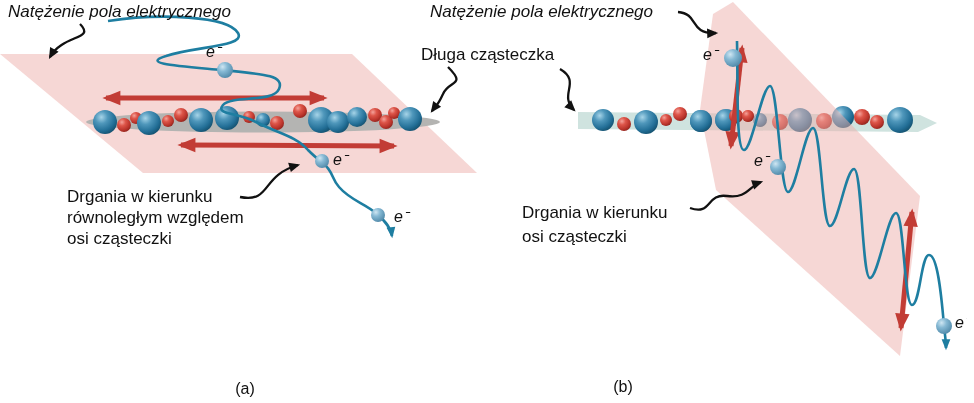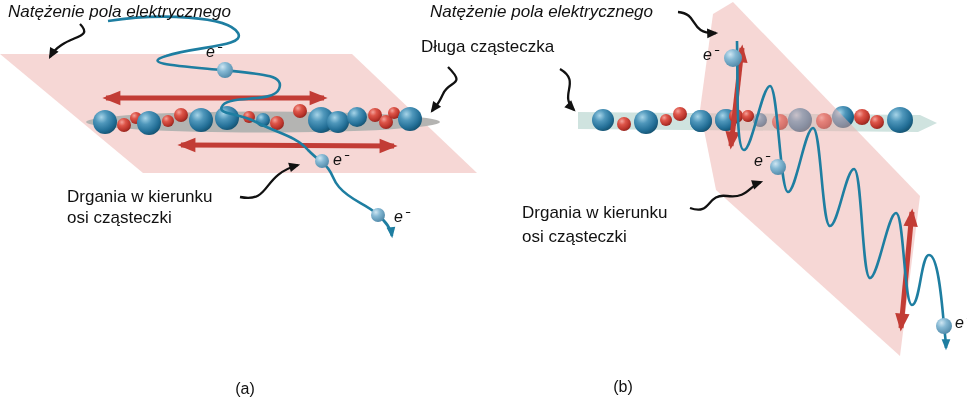--- a/index.html
+++ b/index.html
@@ -127,24 +127,25 @@
     <path d="M448,67 C467,86 449,80 443,94 C437,107 437,104 432,111" fill="none" stroke="#111111" stroke-width="2.3" marker-end="url(#mBlack)"></path>
     <path d="M560,69 C582,82 558,94 574,110" fill="none" stroke="#111111" stroke-width="2.3" marker-end="url(#mBlack)"></path>
     <path d="M678,12 C700,14 688,34 716,33" fill="none" stroke="#111111" stroke-width="2.3" marker-end="url(#mBlack)"></path>
     <path d="M690,208 C712,216 706,193 727,196 C747,199 749,186 761,182" fill="none" stroke="#111111" stroke-width="2.3" marker-end="url(#mBlack)"></path>
   </svg>
 
   <div class="lbl italic" style="left:8px;top:1px">Natężenie pola elektrycznego</div>
 
   <div class="lbl italic" style="left:430px;top:1px">Natężenie pola elektrycznego</div>
 
-  <div class="lbl" style="left:421px;top:36px">Długa cząsteczka</div>
+  <div class="lbl" style="left:421px;top:44px">Długa cząsteczka</div>
 
   <div class="lbl" style="left:67px;top:186px">
     <div>Drgania w kierunku</div>
+    <div>równoległym względem</div>
     <div>osi cząsteczki</div>
   </div>
 
   <div class="lbl osc-b" style="left:522px;top:201px">
     <div>Drgania w kierunku</div>
     <div>osi cząsteczki</div>
   </div>
 
   <div class="elabel" style="left:206px;top:40px">e⁻</div>
   <div class="elabel" style="left:333px;top:148px">e⁻</div>

